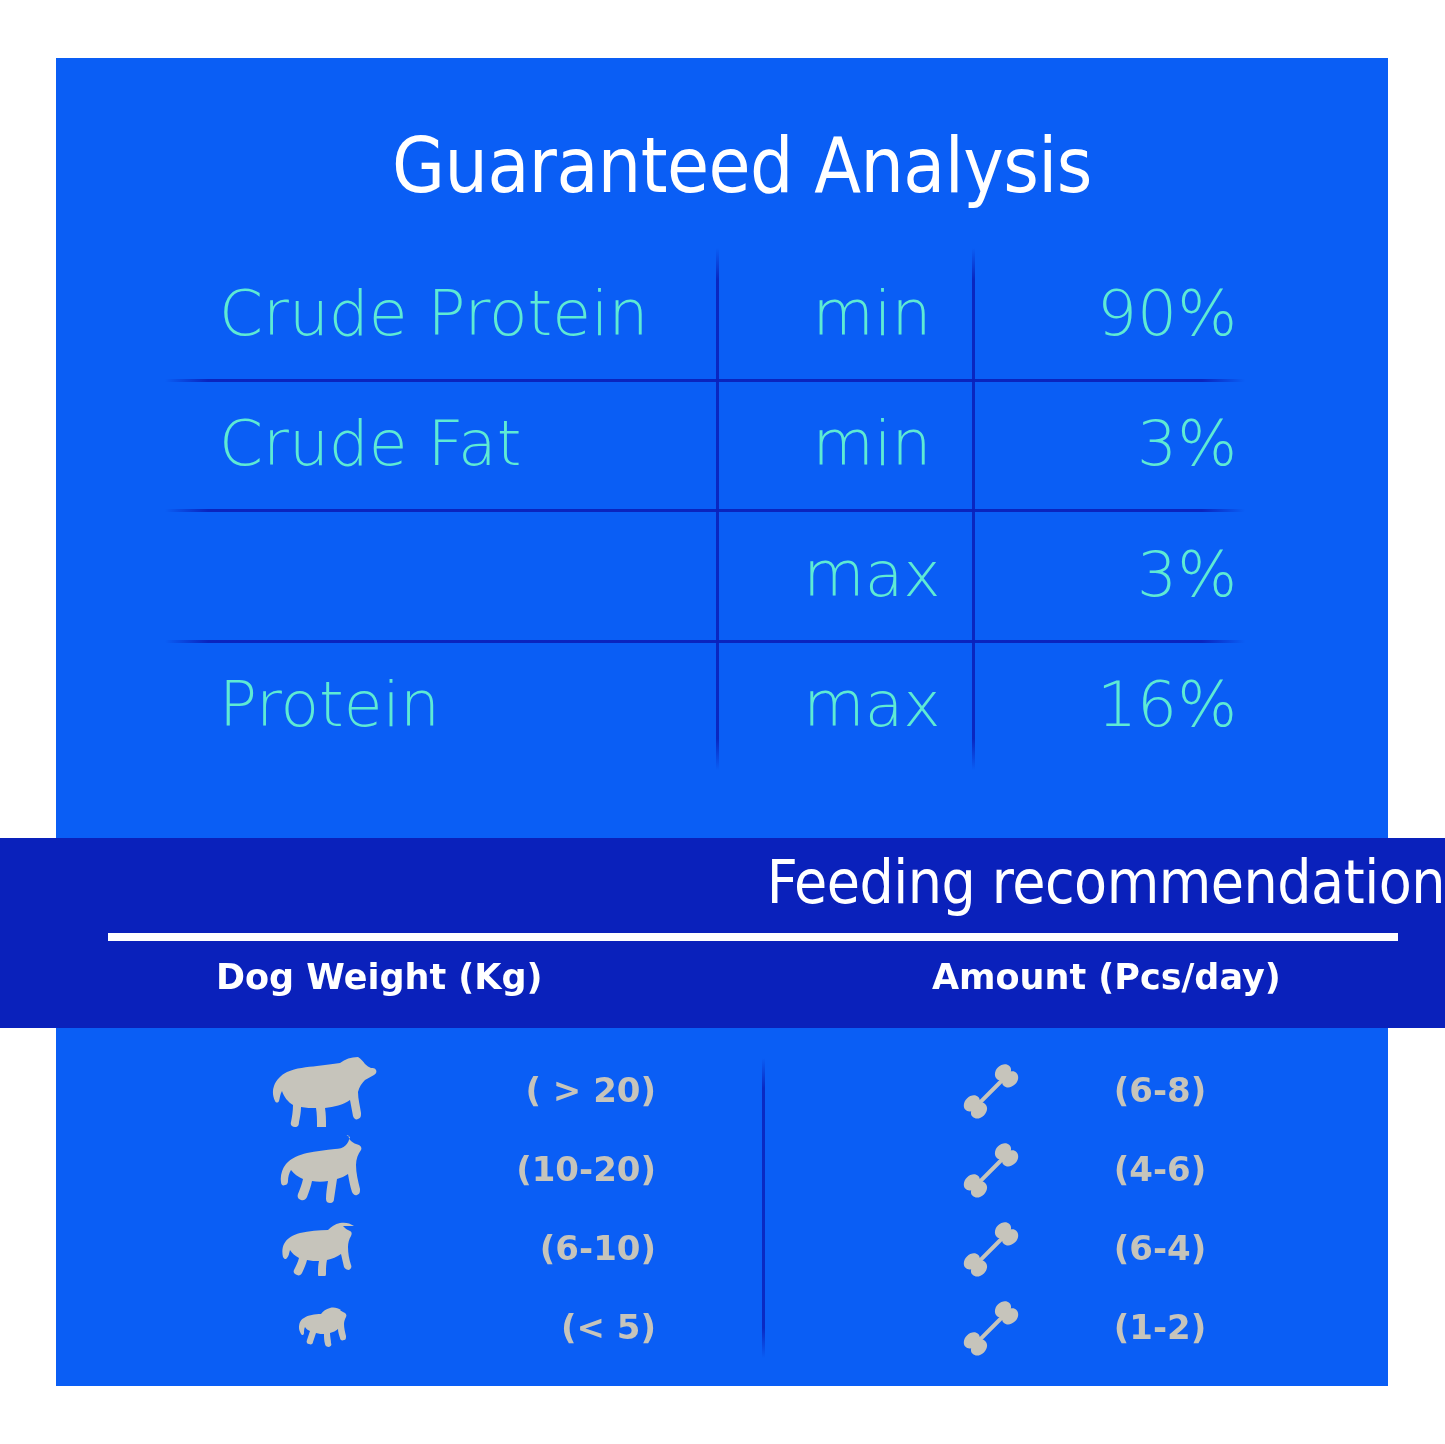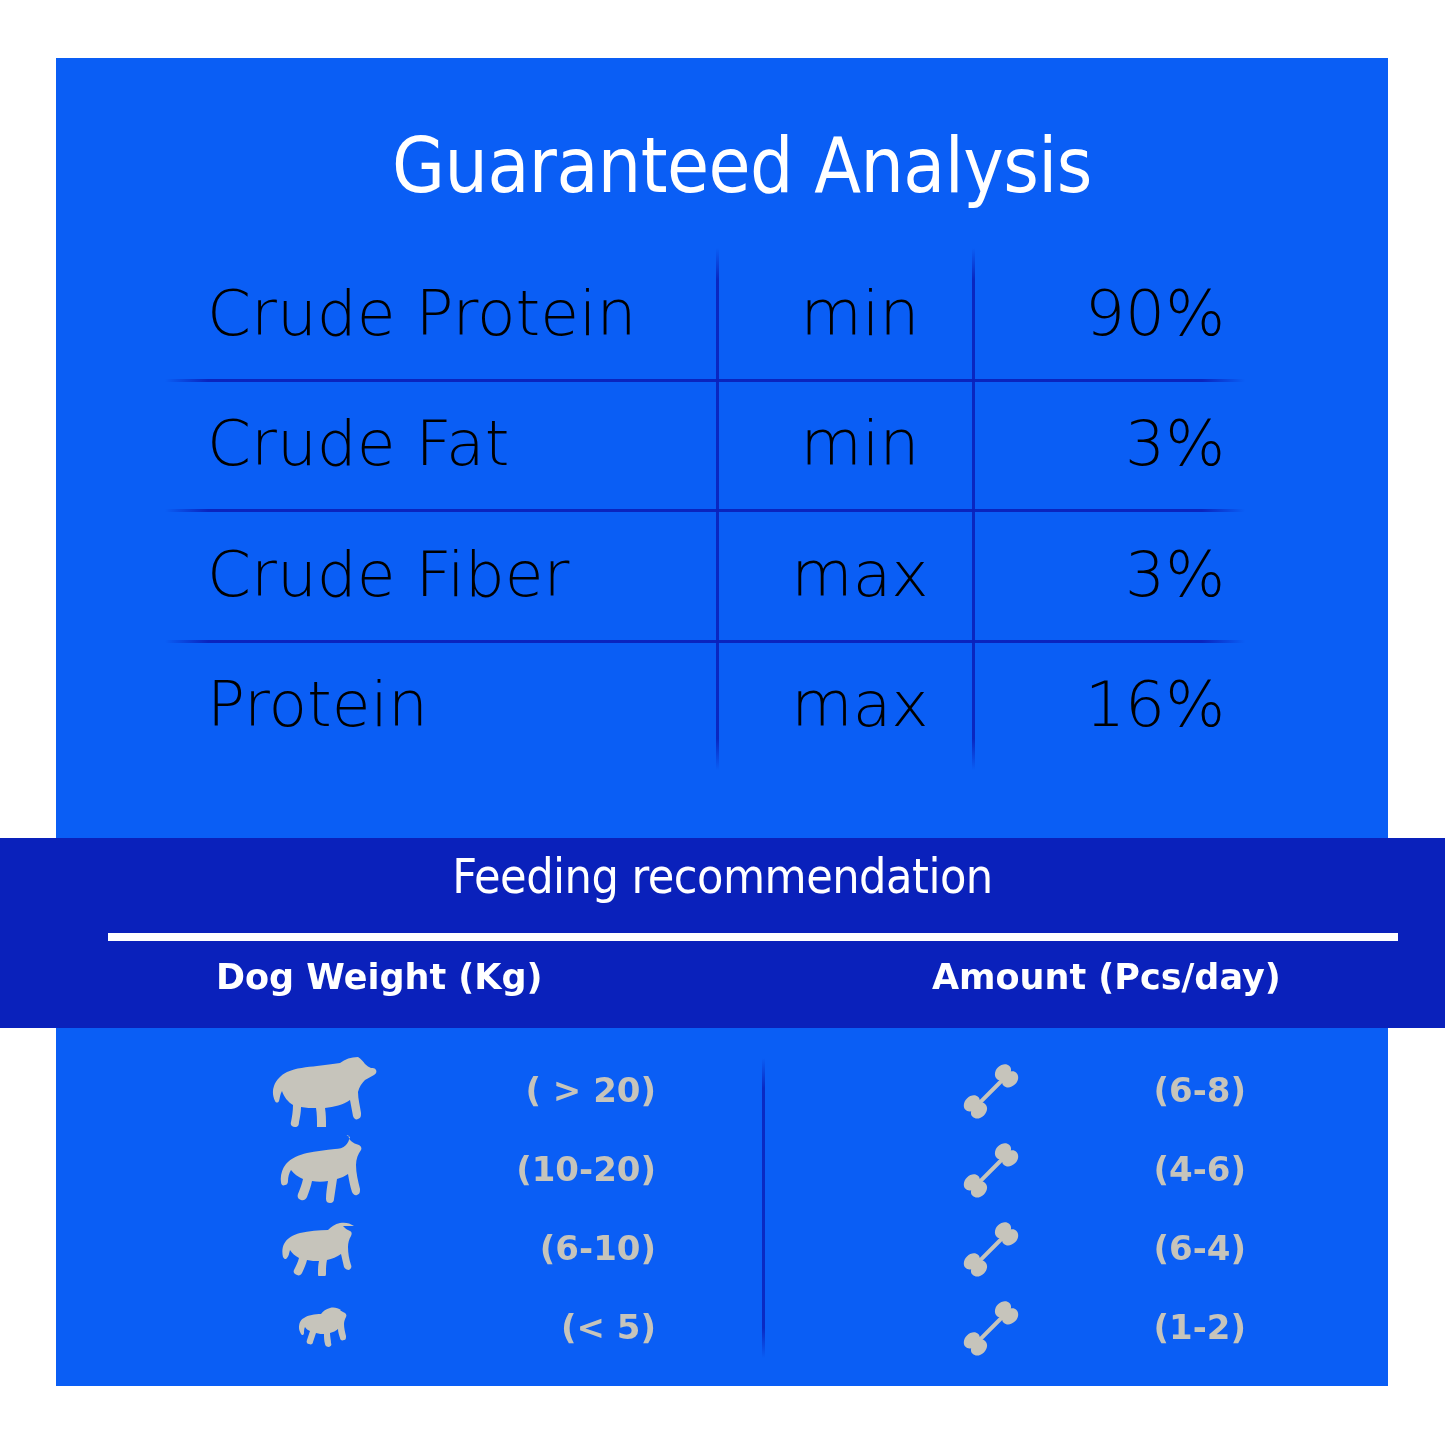--- a/index.html
+++ b/index.html
@@ -73,26 +73,27 @@
       rgba(10,33,187,0.95) 96%,
       rgba(10,33,187,0) 100%);
   }
 
   .ga-cell {
     position: absolute;
     top: 0;
     height: 130.5px;
     display: flex;
     align-items: center;
-    color: #000000;
+    color: #5eead4;
     font-family: "DejaVu Sans", "Liberation Sans", sans-serif;
     font-size: 63px;
     font-weight: 300;
     line-height: 1;
     white-space: nowrap;
+    margin-left: 12px;
   }
   .ga-c-name  { left: 42px;  width: 510px; justify-content: flex-start; }
   .ga-c-limit { left: 570px; width: 250px; justify-content: center; }
   .ga-c-value { left: 830px; width: 250px; justify-content: flex-end; padding-right: 20px; box-sizing: border-box; }
 
   
   .ga-vline {
     position: absolute;
     top: 0;
     width: 3px;
@@ -113,24 +114,24 @@
     top: 838px;
     width: 1445px;
     height: 190px;
     background: #0a21bb;
   }
   .feed-title {
     position: absolute;
     left: 0;
     top: 14px;
     width: 1445px;
-    text-align: center;
+    text-align: right;
     color: #ffffff;
     font-family: "DejaVu Sans Condensed", "Liberation Sans Narrow", "Liberation Sans", sans-serif;
-    font-size: 48px;
+    font-size: 60px;
     font-weight: 400;
     letter-spacing: -0.5px;
     line-height: 1;
     white-space: nowrap;
   }
   .feed-rule {
     position: absolute;
     left: 108px;
     top: 95px;
     width: 1290px;
@@ -206,21 +207,21 @@
   .feed-label {
     flex: 1 1 auto;
     text-align: right;
     color: #c6c4bb;
     font-family: "DejaVu Sans", "Liberation Sans", sans-serif;
     font-size: 34px;
     font-weight: 700;
     line-height: 1;
     white-space: nowrap;
   }
-  .bones .feed-label { text-align: right; padding-left: 28px; }
+  .bones .feed-label { text-align: center; padding-left: 28px; }
 
   .dog-svg, .bone-svg { display: block; }
 </style>
 </head>
 <body>
 
 <div id="label-root">
 
   <div class="panel">
 
@@ -234,21 +235,20 @@
         <div class="ga-cell ga-c-value">90%</div>
       </div>
 
       <div class="ga-row">
         <div class="ga-cell ga-c-name">Crude Fat</div>
         <div class="ga-cell ga-c-limit">min</div>
         <div class="ga-cell ga-c-value">3%</div>
       </div>
 
       <div class="ga-row">
-        <div class="ga-cell ga-c-name">Crude Fiber</div>
         <div class="ga-cell ga-c-limit">max</div>
         <div class="ga-cell ga-c-value">3%</div>
       </div>
 
       <div class="ga-row">
         <div class="ga-cell ga-c-name">Protein</div>
         <div class="ga-cell ga-c-limit">max</div>
         <div class="ga-cell ga-c-value">16%</div>
       </div>
 

